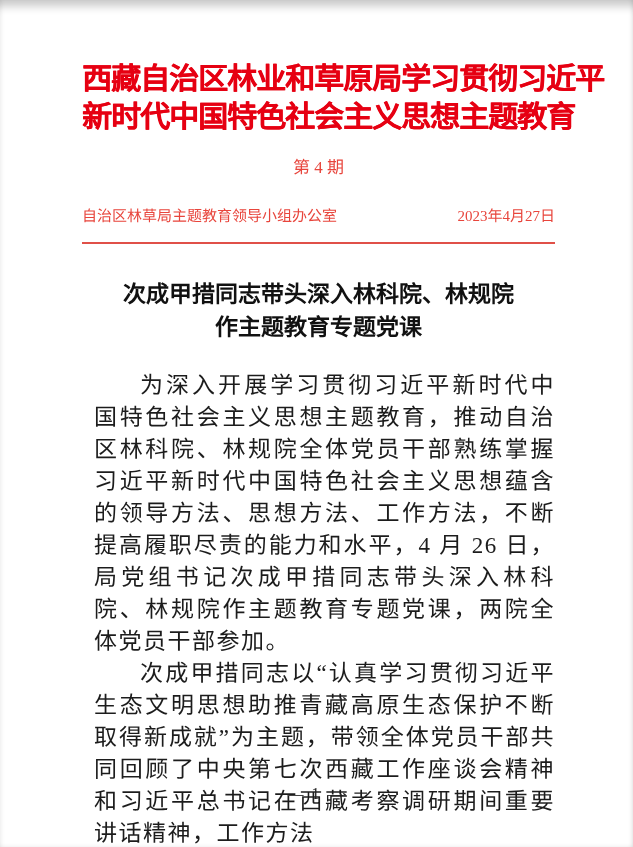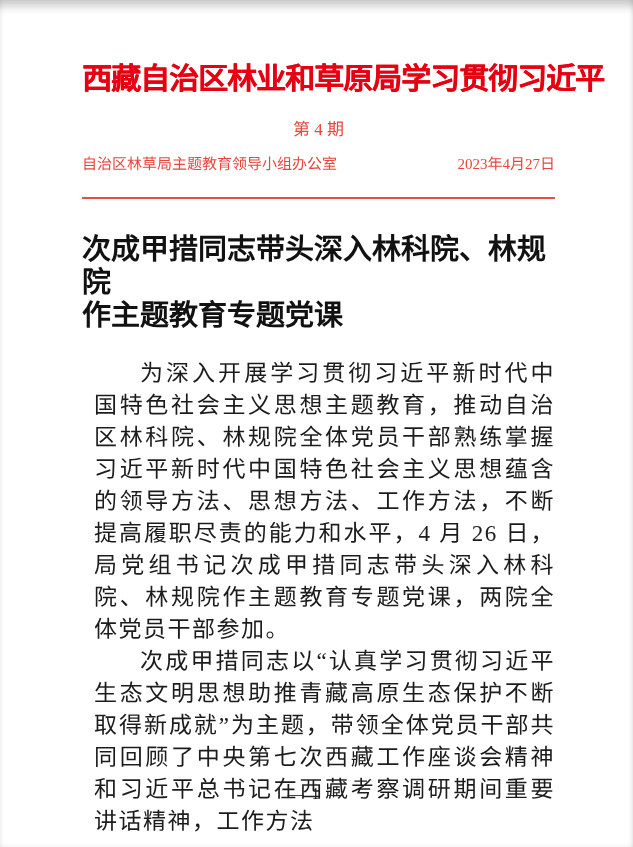--- a/index.html
+++ b/index.html
@@ -48,41 +48,42 @@
     text-shadow: 1px 0 0 #e60012, 0 1px 0 #e60012;
   }
   .issue {
     margin-top: 22px;
     text-align: center;
     color: #e8453c;
     font-size: 17px;
     line-height: 20px;
   }
   .meta-row {
-    margin-top: 15px;
+    margin-top: 29px;
     display: flex;
     justify-content: space-between;
     align-items: center;
     color: #e8453c;
     font-size: 15px;
     line-height: 19px;
-    padding-bottom: 23px;
+    padding-bottom: 16px;
   }
   .red-rule {
     height: 2px;
     background: #e05048;
     border: none;
     margin: 0;
   }
   
   .article-title {
     margin: 34px 0 0 0;
+    text-align: center;
     color: #111111;
     font-weight: bold;
-    font-size: 29px;
+    font-size: 23px;
     line-height: 33px;
   }
   .body-text {
     margin: 26px 0 0 12px;
     color: #1c1c1c;
     font-size: 23px;
     line-height: 32px;
     letter-spacing: 1.5px;
     text-align: justify;
     text-indent: 2em;
@@ -102,20 +103,21 @@
 </style>
 </head>
 <body>
 
 <div class="page">
   <div class="content">
 
     <header>
       <div class="masthead-title">
         <div>西藏自治区林业和草原局学习贯彻习近平</div>
+        <div>新时代中国特色社会主义思想主题教育</div>
       </div>
       <div class="issue">第 4 期</div>
       <div class="meta-row">
         <span>自治区林草局主题教育领导小组办公室</span>
         <span>2023年4月27日</span>
       </div>
       <div class="red-rule"></div>
     </header>
 
     <main>

